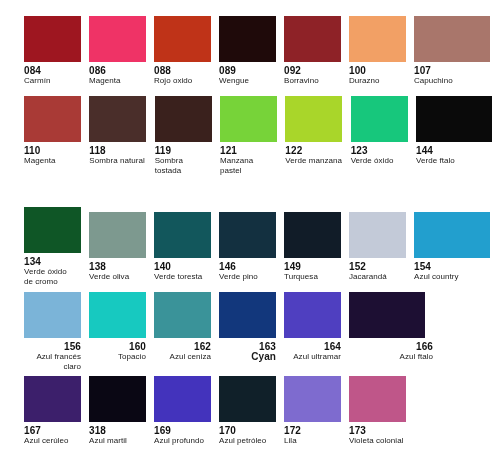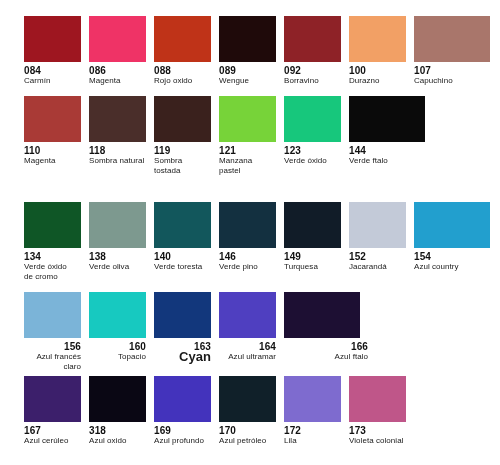--- a/index.html
+++ b/index.html
@@ -21,22 +21,22 @@
     padding: 0;
   }
   .row {
     display: flex;
     width: 500px;
     box-sizing: border-box;
     padding-left: 24px;
     padding-right: 0;
   }
   .row-1 { height: 96px; padding-top: 16px; }
-  .row-2 { height: 106px; padding-top: 0px; }
-  .row-3 { height: 90px; padding-top: 0px; }
+  .row-2 { height: 106px; padding-top: 0px; justify-content: space-between; }
+  .row-3 { height: 90px; padding-top: 0px; align-items: center; }
   .row-4 { height: 84px; padding-top: 0px; text-align: right; }
   .row-5 { height: 73px; padding-top: 0px; }
 
   .cell {
     width: 65px;
     flex: 0 0 65px;
     box-sizing: border-box;
     padding-right: 8px;
   }
   .cell.last {
@@ -62,21 +62,21 @@
   }
   .name {
     font-size: 8px;
     color: #1a1a1a;
     line-height: 10px;
     letter-spacing: 0.05px;
     white-space: pre-line;
   }
   .name.bold {
     font-weight: bold;
-    font-size: 13px;
+    font-size: 10px;
   }
 </style>
 </head>
 <body>
 
 <div id="chart">
     <div class="row row-1">
       <div class="cell">
         <div class="swatch" style="background-color: rgb(158, 22, 32);"></div>
         <div class="code">084</div>
@@ -128,20 +128,25 @@
         <div class="swatch" style="background-color: rgb(58, 33, 29);"></div>
         <div class="code">119</div>
         <div class="name">Sombra tostada</div>
       </div>
       <div class="cell">
         <div class="swatch" style="background-color: rgb(119, 211, 57);"></div>
         <div class="code">121</div>
         <div class="name">Manzana pastel</div>
       </div>
       <div class="cell">
+        <div class="swatch" style="background-color: rgb(169, 214, 42);"></div>
+        <div class="code">122</div>
+        <div class="name">Verde manzana</div>
+      </div>
+      <div class="cell">
         <div class="swatch" style="background-color: rgb(23, 199, 124);"></div>
         <div class="code">123</div>
         <div class="name">Verde óxido</div>
       </div>
       <div class="cell last">
         <div class="swatch" style="background-color: rgb(10, 10, 10);"></div>
         <div class="code">144</div>
         <div class="name">Verde ftalo</div>
       </div>
     </div>
@@ -189,20 +194,25 @@
         <div class="code">156</div>
         <div class="name">Azul francés
 claro</div>
       </div>
       <div class="cell">
         <div class="swatch" style="background-color: rgb(23, 201, 192);"></div>
         <div class="code">160</div>
         <div class="name">Topacio</div>
       </div>
       <div class="cell">
+        <div class="swatch" style="background-color: rgb(58, 147, 153);"></div>
+        <div class="code">162</div>
+        <div class="name">Azul ceniza</div>
+      </div>
+      <div class="cell">
         <div class="swatch" style="background-color: rgb(18, 55, 124);"></div>
         <div class="code">163</div>
         <div class="name bold">Cyan</div>
       </div>
       <div class="cell">
         <div class="swatch" style="background-color: rgb(79, 63, 192);"></div>
         <div class="code">164</div>
         <div class="name">Azul ultramar</div>
       </div>
       <div class="cell last">
@@ -213,21 +223,21 @@
     </div>
     <div class="row row-5">
       <div class="cell">
         <div class="swatch" style="background-color: rgb(60, 31, 107);"></div>
         <div class="code">167</div>
         <div class="name">Azul cerúleo</div>
       </div>
       <div class="cell">
         <div class="swatch" style="background-color: rgb(10, 7, 20);"></div>
         <div class="code">318</div>
-        <div class="name">Azul oxido</div>
+        <div class="name">Azul martil</div>
       </div>
       <div class="cell">
         <div class="swatch" style="background-color: rgb(67, 51, 188);"></div>
         <div class="code">169</div>
         <div class="name">Azul profundo</div>
       </div>
       <div class="cell">
         <div class="swatch" style="background-color: rgb(16, 32, 41);"></div>
         <div class="code">170</div>
         <div class="name">Azul petróleo</div>

